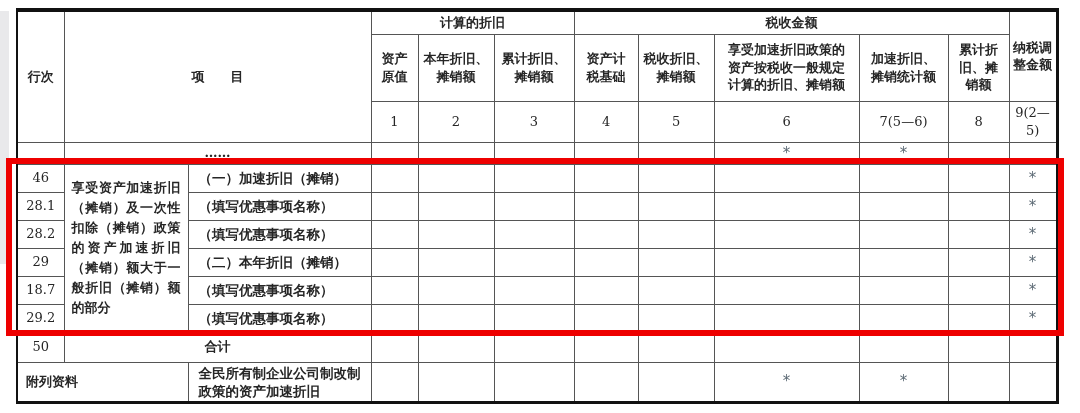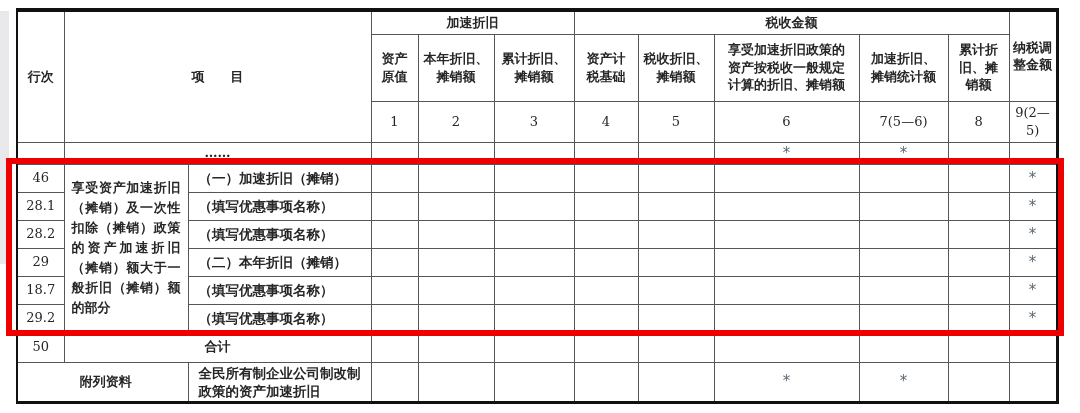--- a/index.html
+++ b/index.html
@@ -31,21 +31,21 @@
   tr.h3{height:41px}
   tr.rdots{height:22px}
   tr.rbody{height:28px}
   tr.rtotal{height:30px}
   tr.rapp{height:40px}
   td.num{font-weight:normal;}
   td.item{text-align:left;padding-left:10px;font-size:13.5px;margin-top:8px;}
   td.note{
     text-align:justify;padding:2px 7px;font-size:13px;line-height:1.55;
   }
-  td.leftlab{text-align:center;padding-left:8px;}
+  td.leftlab{text-align:left;padding-left:8px;}
   td.ast{
     font-family:"DejaVu Sans",sans-serif;font-weight:normal;
     color:#5d6a75;font-size:15px;line-height:1;
   }
   .highlight-box{
     position:absolute;left:6px;top:158px;width:1058px;height:178px;
     border:6px solid #ee0000;box-sizing:border-box;
     pointer-events:none;z-index:5;background:transparent;
   }
 </style>
@@ -67,21 +67,21 @@
       <col style="width:145px">
     <col style="width:89px">
       <col style="width:61px">
       <col style="width:48px">
   </colgroup>
 
   <tbody>
       <tr class="h1">
     <td rowspan="3">行次</td>
     <td rowspan="3" colspan="2">项　　目</td>
-    <td colspan="3">加速折旧</td>
+    <td colspan="3">计算的折旧</td>
     <td colspan="5">税收金额</td>
     <td rowspan="2">纳税调
 整金额</td>
   </tr>
 
   <tr class="h2">
     <td>资产
 原值</td>
     <td>本年折旧、
 摊销额</td>

